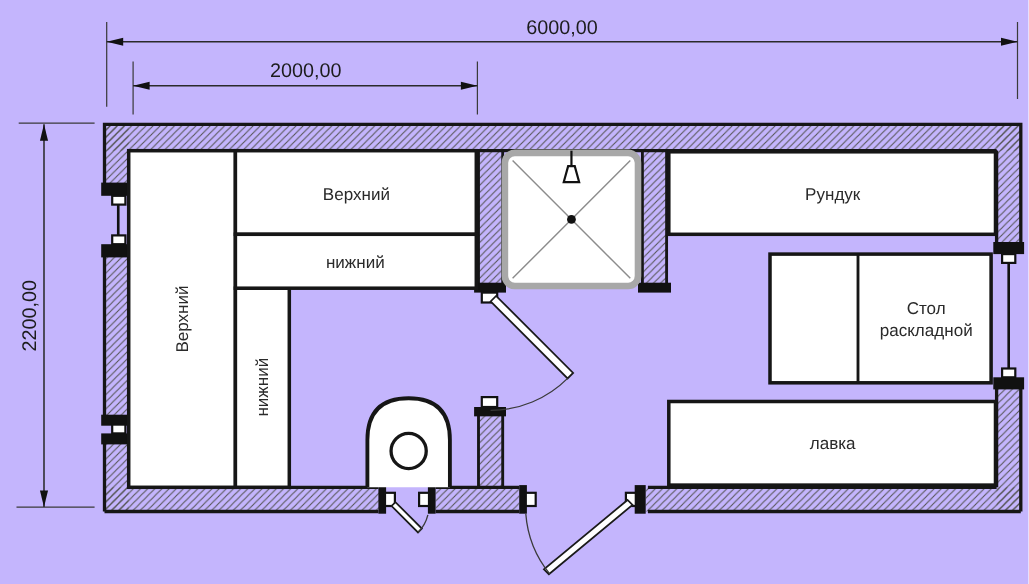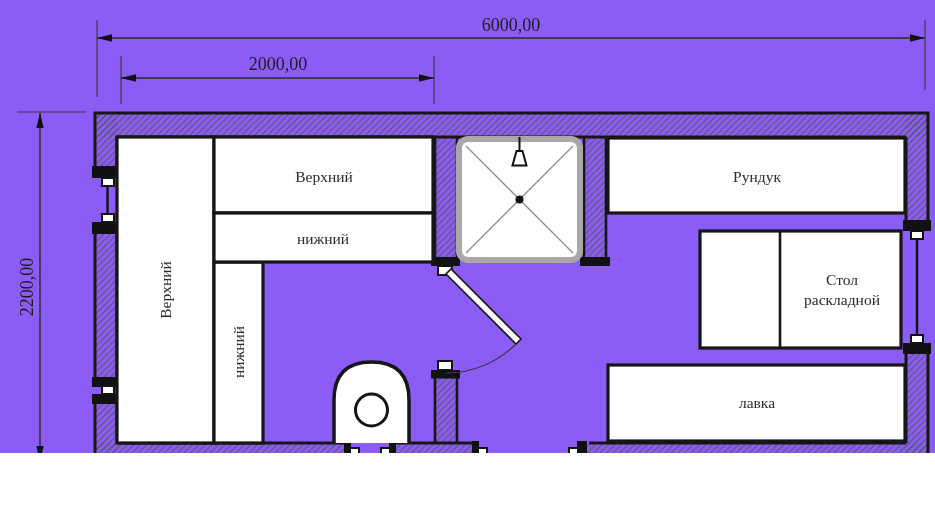--- a/index.html
+++ b/index.html
@@ -1,18 +1,18 @@
 <!DOCTYPE html>
 <html><head>
 <meta charset="utf-8">
 <title>Floor plan</title>
 <style>
   html,body{margin:0;padding:0;background:#ffffff;}
-  .stage{position:relative;width:935px;height:453px;background:#8b5cf6;overflow:hidden;
-         font-family:Liberation Serif, serif;}
+  .stage{position:relative;width:935px;height:531px;background:#c4b5fd;overflow:hidden;
+         font-family:Liberation Sans, sans-serif;}
   svg{position:absolute;left:0;top:0;display:block;}
   .wall{fill:url(#hatch);}
   .edge{stroke:#161616;stroke-width:3;fill:none;}
   .edge-thin{stroke:#161616;stroke-width:2.6;fill:none;}
   .furn{fill:#ffffff;stroke:#161616;stroke-width:3.2;}
   .jamb{fill:#111111;stroke:none;}
   .knob{fill:#ffffff;stroke:#111111;stroke-width:2;}
   .glaz{stroke:#111111;stroke-width:2.4;fill:none;}
   .leaf{fill:#ffffff;stroke:#1a1a1a;stroke-width:1.6;}
   .swing{fill:none;stroke:#3a3a3a;stroke-width:1.2;}

